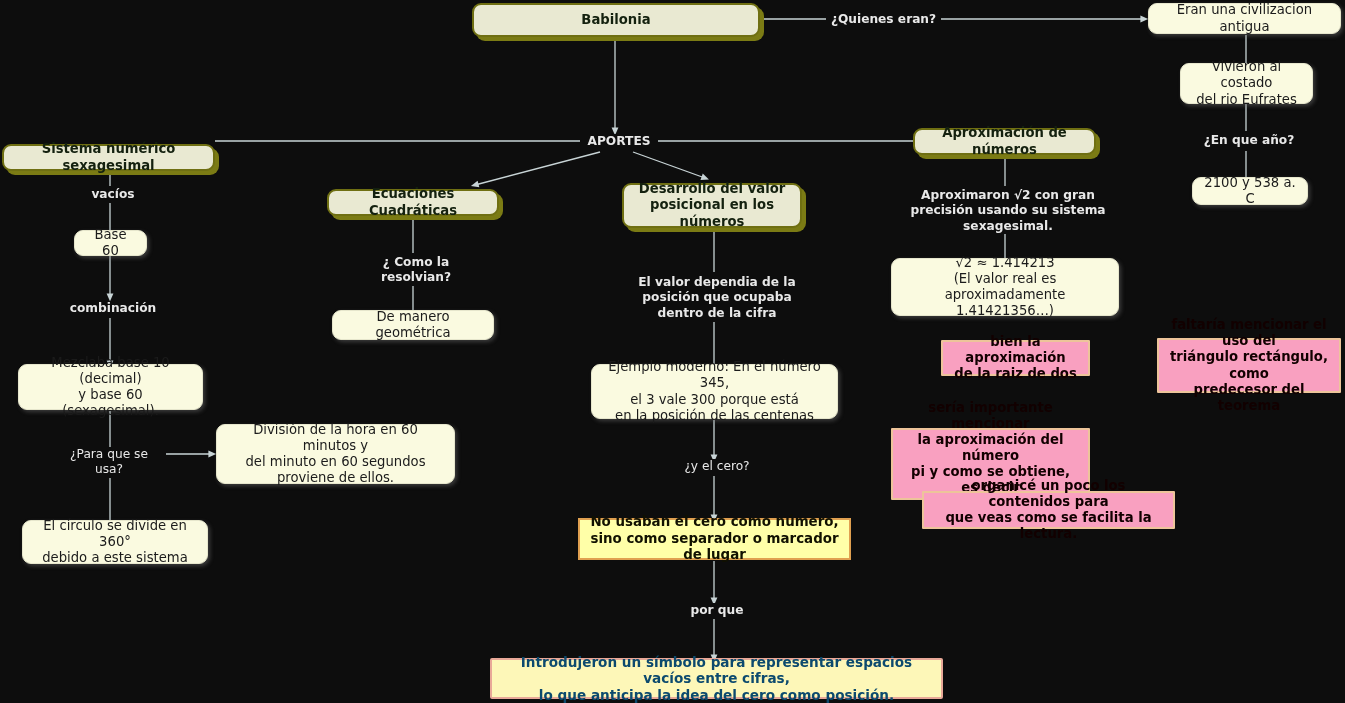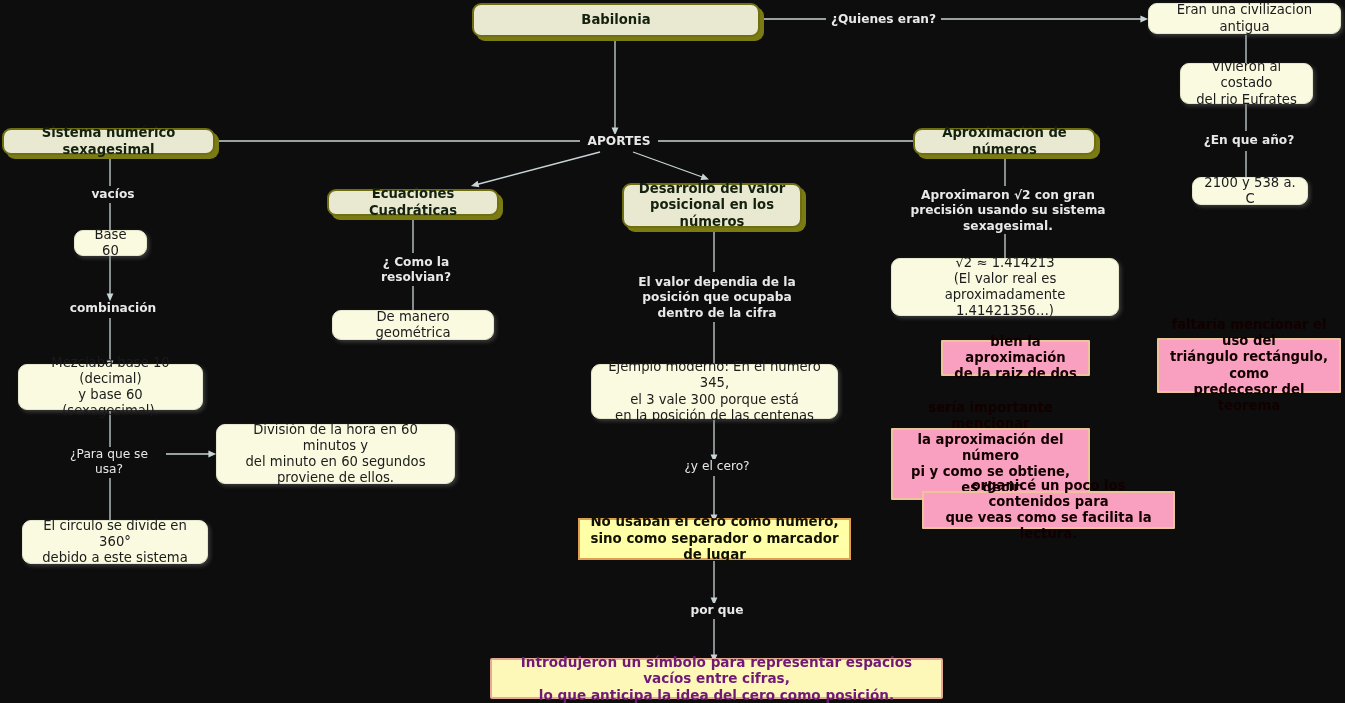--- a/index.html
+++ b/index.html
@@ -69,21 +69,21 @@
     font-weight: bold;
     font-size: 13.4px;
     padding: 4px 10px;
   }
 
   
   .n-yellow-soft {
     background: #fdf7b8;
     border: 2px solid #e8a898;
     border-radius: 2px;
-    color: #701a75;
+    color: #0c4a6e;
     font-weight: bold;
     font-size: 13.6px;
     padding: 4px 10px;
   }
 
   
   .n-pink {
     background: #f9a0c0;
     border: 2px solid #edc49a;
     border-radius: 1px;
@@ -174,21 +174,21 @@
 
   <div class="node n-primary" style="left:472px; top:3px; width:288px; height:34px;">Babilonia</div>
 
   <div class="node n-soft" style="left:1148px; top:3px; width:193px; height:31px;">Eran una civilizacion antigua</div>
 
   <div class="node n-soft" style="left:1180px; top:63px; width:133px; height:41px;">Vivieron al costado
 del rio Eufrates</div>
 
   <div class="node n-soft" style="left:1192px; top:177px; width:116px; height:28px;">2100 y 538 a. C</div>
 
-  <div class="node n-primary" style="left:2px; top:128px; width:213px; height:27px;">Sistema numérico sexagesimal</div>
+  <div class="node n-primary" style="left:2px; top:144px; width:213px; height:27px;">Sistema numérico sexagesimal</div>
 
   <div class="node n-soft" style="left:74px; top:230px; width:73px; height:26px;">Base 60</div>
 
   <div class="node n-soft" style="left:18px; top:364px; width:185px; height:46px;">Mezclaba base 10 (decimal)
 y base 60 (sexagesimal).</div>
 
   <div class="node n-soft" style="left:216px; top:424px; width:239px; height:60px;">División de la hora en 60 minutos y
 del minuto en 60 segundos
 proviene de ellos.</div>
 

